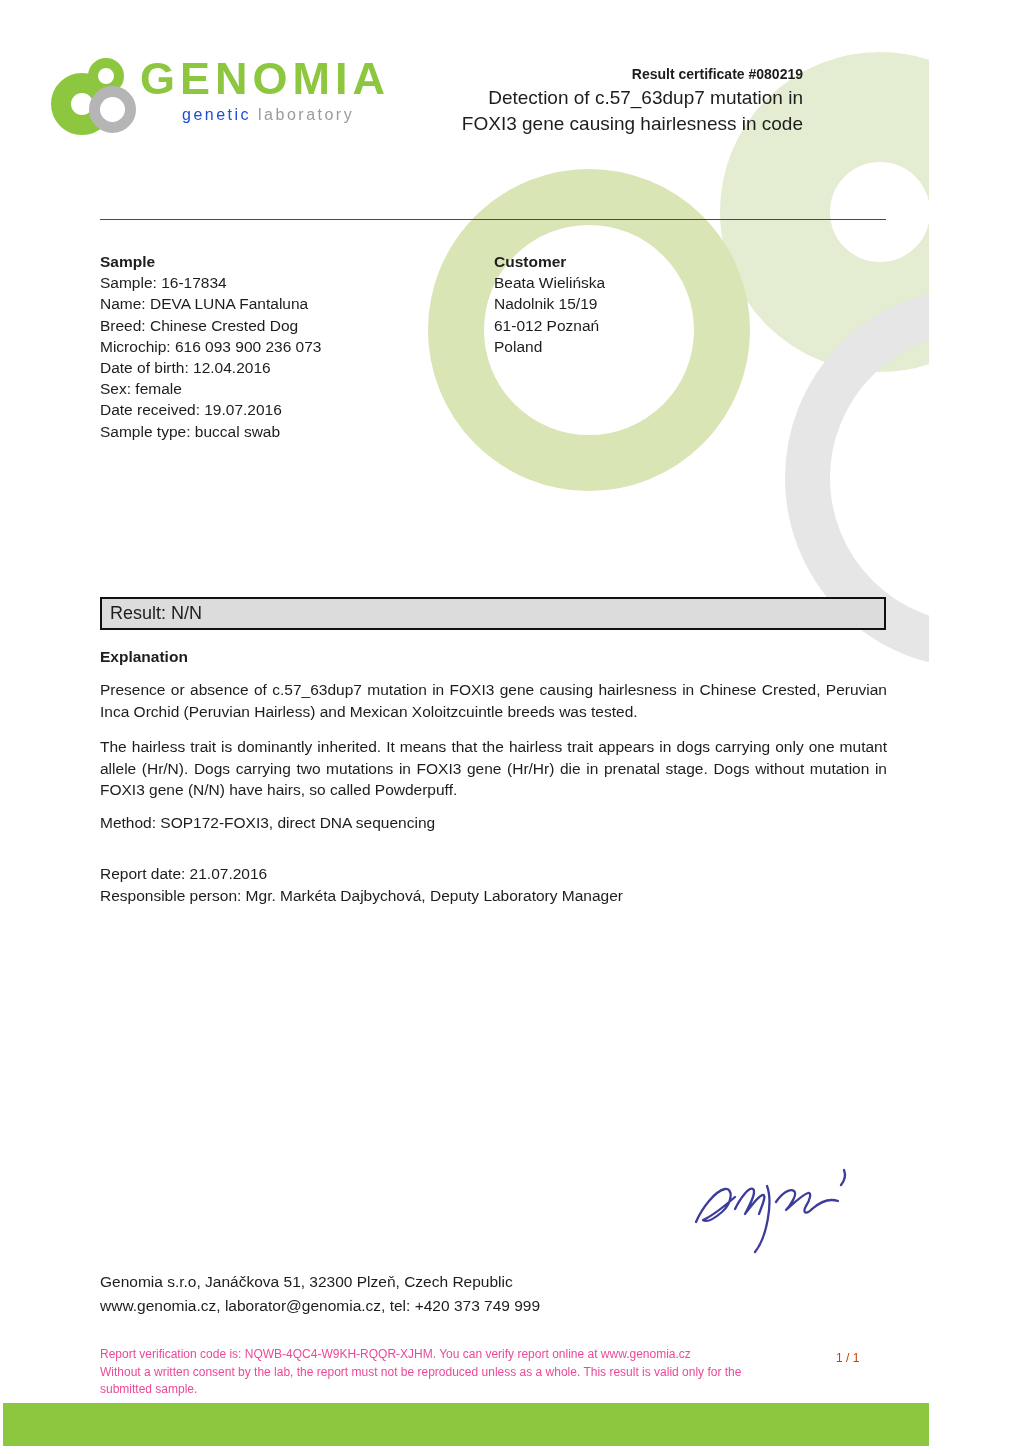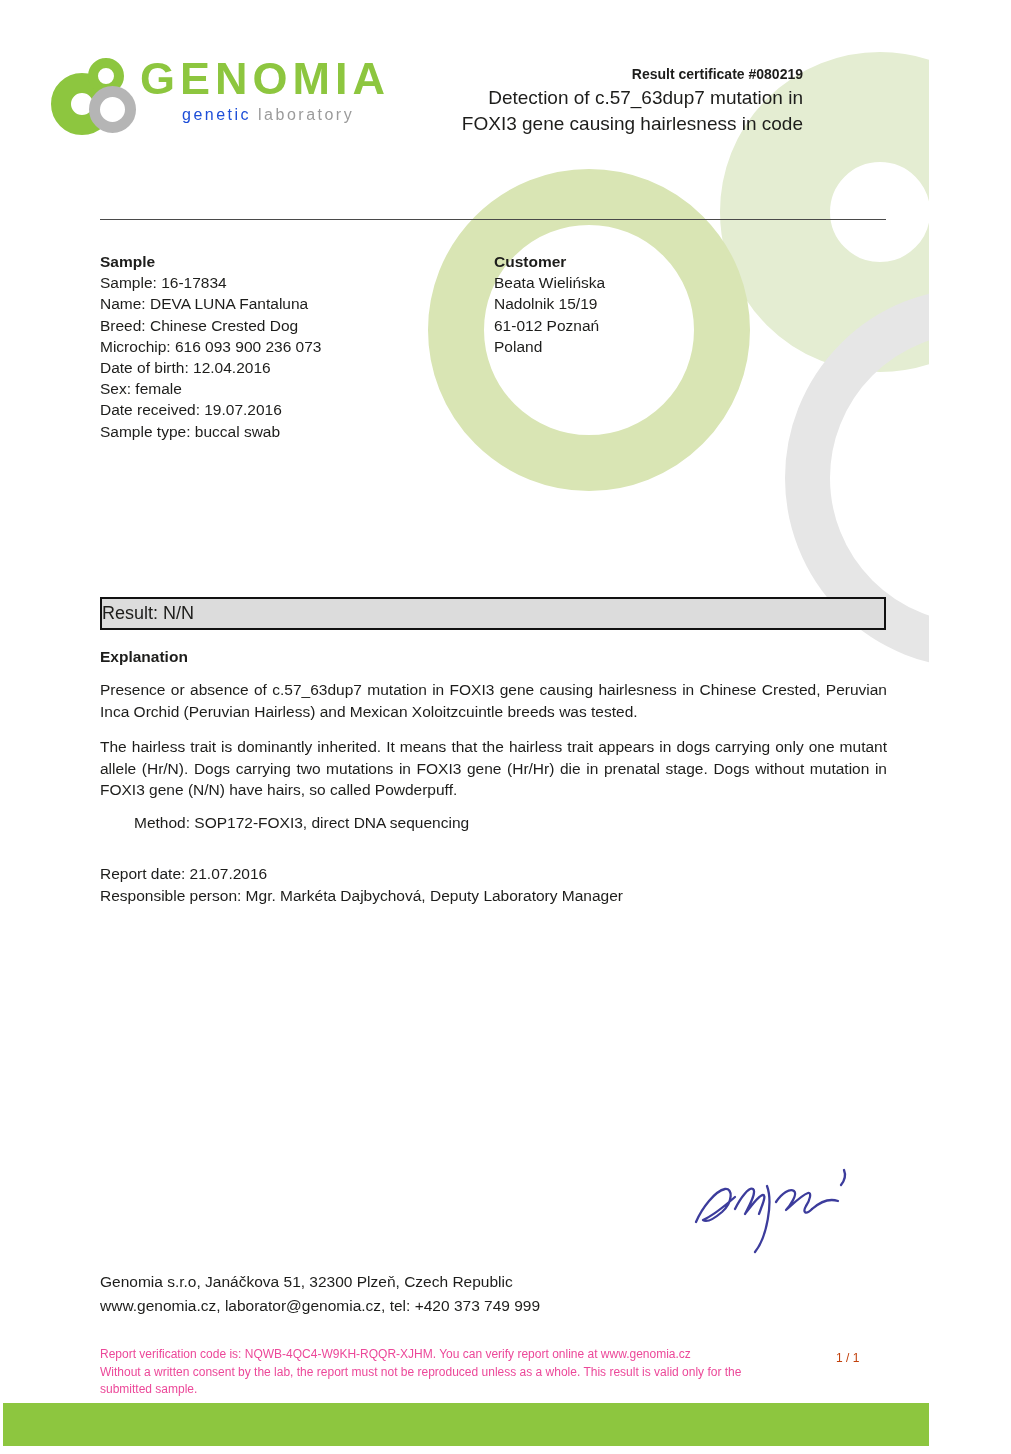--- a/index.html
+++ b/index.html
@@ -63,36 +63,36 @@
   
   .info-col { position: absolute; top: 251px; font-size: 15.5px; line-height: 21.2px; z-index: 5; }
   .info-col .heading { font-weight: bold; }
   .col-sample   { left: 100px; width: 330px; }
   .col-customer { left: 494px; width: 300px; }
 
   
   .result-box {
     position: absolute; left: 100px; top: 597px; width: 786px; height: 33px;
     background: #dcdcdc; border: 2px solid #111111;
-    font-size: 18px; line-height: 29px; 
+    font-size: 18px; line-height: 29px; padding-left: 8px;
     z-index: 6;
   }
 
   
   .expl-heading {
     position: absolute; left: 100px; top: 648px;
     font-size: 15.5px; font-weight: bold; z-index: 5;
   }
   .para {
     position: absolute; left: 100px; width: 787px;
     font-size: 15.5px; line-height: 21.5px; text-align: justify; z-index: 5;
   }
   .para-1 { top: 679px; }
   .para-2 { top: 736px; }
-  .method-line { position: absolute; left: 100px; top: 814px; font-size: 15.5px; z-index: 5; margin-left: 34px; }
+  .method-line { position: absolute; left: 100px; top: 814px; font-size: 15.5px; z-index: 5; }
   .report-block { position: absolute; left: 100px; top: 846px; font-size: 15.5px; line-height: 22px; z-index: 5; margin-top: 17px; }
 
   
   .signature { position: absolute; left: 688px; top: 1158px; z-index: 5; }
 
   
   .address-block {
     position: absolute; left: 100px; top: 1270px;
     font-size: 15.5px; line-height: 24px; z-index: 5;
   }

